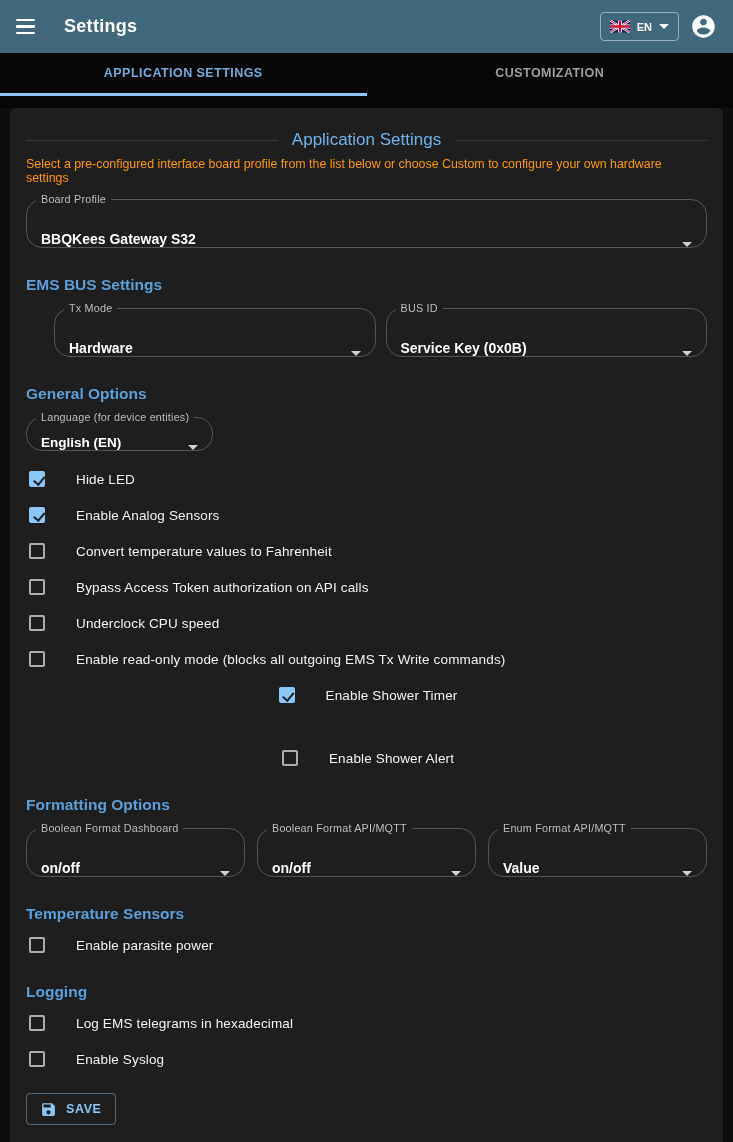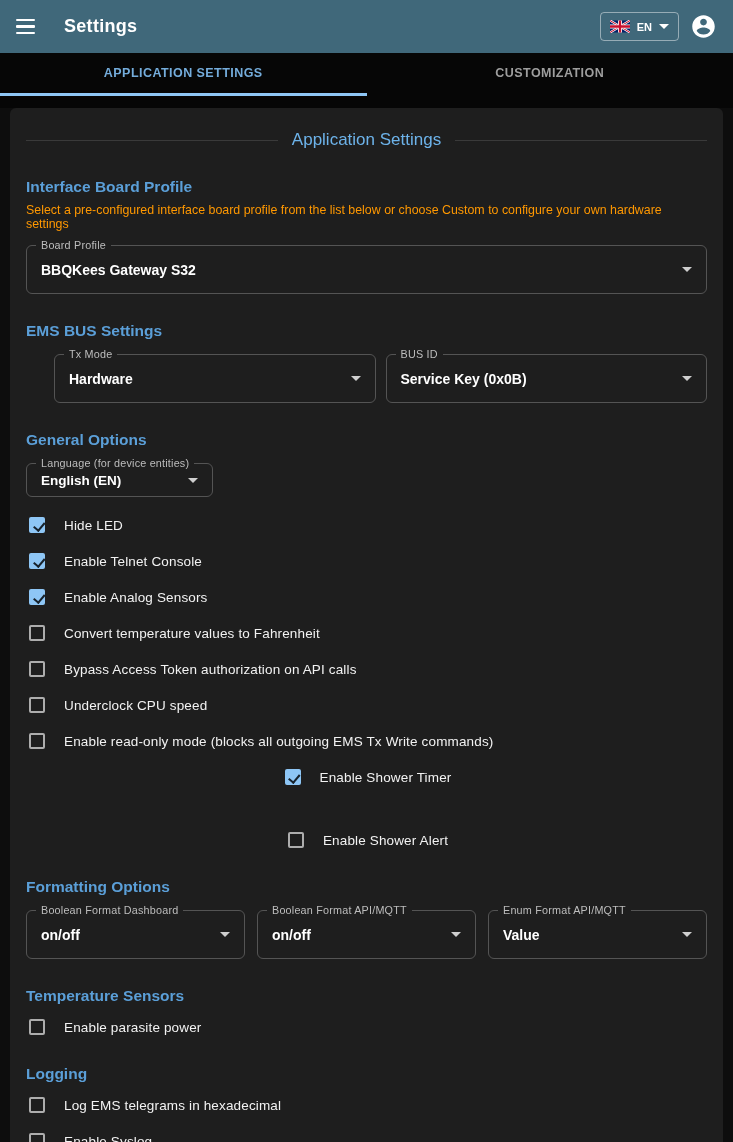--- a/index.html
+++ b/index.html
@@ -31,33 +31,33 @@
   .title-row { display:flex; align-items:center; gap:14px; margin-bottom:4px; }
   .title-row .line { flex:1; height:1px; background:#3a3a3a; }
   .page-title { color:#6db3ea; font-size:17px; white-space:nowrap; }
 
   .section-h { color:#5b9fd8; font-size:15.5px; font-weight:bold; }
   .mt-lg { margin-top:28px; }
   .mt-md { margin-top:20px; }
   .note { color:#ff9800; font-size:12.4px; margin-top:7px; }
 
   
-  .select { position:relative; border:1px solid #545454; border-radius:6px; height:49px; display:flex; align-items:center; padding:0 14px; cursor:pointer; margin-top:14px; background:transparent; }
+  .select { position:relative; border:1px solid #545454; border-radius:16px; height:49px; display:flex; align-items:flex-end; padding:0 14px; cursor:pointer; margin-top:14px; background:transparent; }
   .select-label { position:absolute; top:-7px; left:9px; background:#1e1e1e; padding:0 5px; font-size:10.8px; color:#bdbdbd; letter-spacing:.2px; white-space:nowrap; }
   .select-value { font-size:14px; font-weight:600; color:#fff; }
   .caret { margin-left:auto; width:0; height:0; border-left:5px solid transparent; border-right:5px solid transparent; border-top:5px solid #cfcfcf; }
   .select.small { height:34px; width:187px; }
   .select.small .select-value { font-size:13.5px; }
   .grid2 { display:grid; grid-template-columns:1fr 1fr; gap:10px;margin-left:28px; }
   .grid3 { display:grid; grid-template-columns:1fr 1fr 1fr; gap:12px; }
   .grid2 .select, .grid3 .select { margin-top:14px; }
 
   
   .cb-list { margin-top:10px; }
-  .cbrow { display:flex; align-items:center; height:36px; gap:19px; padding-left:3px; }
+  .cbrow { display:flex; align-items:center; height:36px; gap:31px; padding-left:3px; }
   .cb { width:16px; height:16px; border:2px solid #adadad; border-radius:2px; flex:none; position:relative; cursor:pointer; }
   .cb.checked { background:#8ec6f5; border-color:#8ec6f5; }
   .cb.checked::after { content:""; position:absolute; left:4.6px; top:0.8px; width:4.5px; height:8.5px; border:solid #17222c; border-width:0 2.2px 2.2px 0; transform:rotate(40deg); }
   .cb-label { font-size:13.5px; font-weight:500; color:#f2f2f2; letter-spacing:.15px; }
   .cbrow-pair { display:flex; align-items:center; gap:27px;flex-direction:column; }
 
   
   .save-btn { display:inline-flex; align-items:center; gap:9px; border:1px solid rgba(142,198,245,.45); border-radius:4px; height:32px; padding:0 13px; background:transparent; color:#8ec6f5; font-size:12.5px; font-weight:bold; letter-spacing:.6px; margin-top:16px; cursor:pointer; font-family:inherit; }
   .save-icon { width:17px; height:17px; fill:#8ec6f5; }
 </style>
@@ -100,21 +100,20 @@
 
   <div class="card">
 
     <div class="title-row">
       <span class="line"></span>
       <span class="page-title">Application Settings</span>
       <span class="line"></span>
     </div>
 
     
-    <div class="section-h mt-lg">Interface Board Profile</div>
     <div class="note">Select a pre-configured interface board profile from the list below or choose Custom to configure your own hardware settings</div>
     <div class="select">
       <span class="select-label">Board Profile</span>
       <span class="select-value">BBQKees Gateway S32</span>
       <span class="caret"></span>
     </div>
 
     
     <div class="section-h mt-lg">EMS BUS Settings</div>
     <div class="grid2">
@@ -135,24 +134,20 @@
     <div class="select small">
       <span class="select-label">Language (for device entities)</span>
       <span class="select-value">English (EN)</span>
       <span class="caret"></span>
     </div>
 
     <div class="cb-list">
       <div class="cbrow">
         <span class="cb checked"></span>
         <span class="cb-label">Hide LED</span>
-      </div>
-      <div class="cbrow">
-        <span class="cb checked"></span>
-        <span class="cb-label">Enable Telnet Console</span>
       </div>
       <div class="cbrow">
         <span class="cb checked"></span>
         <span class="cb-label">Enable Analog Sensors</span>
       </div>
       <div class="cbrow">
         <span class="cb"></span>
         <span class="cb-label">Convert temperature values to Fahrenheit</span>
       </div>
       <div class="cbrow">

